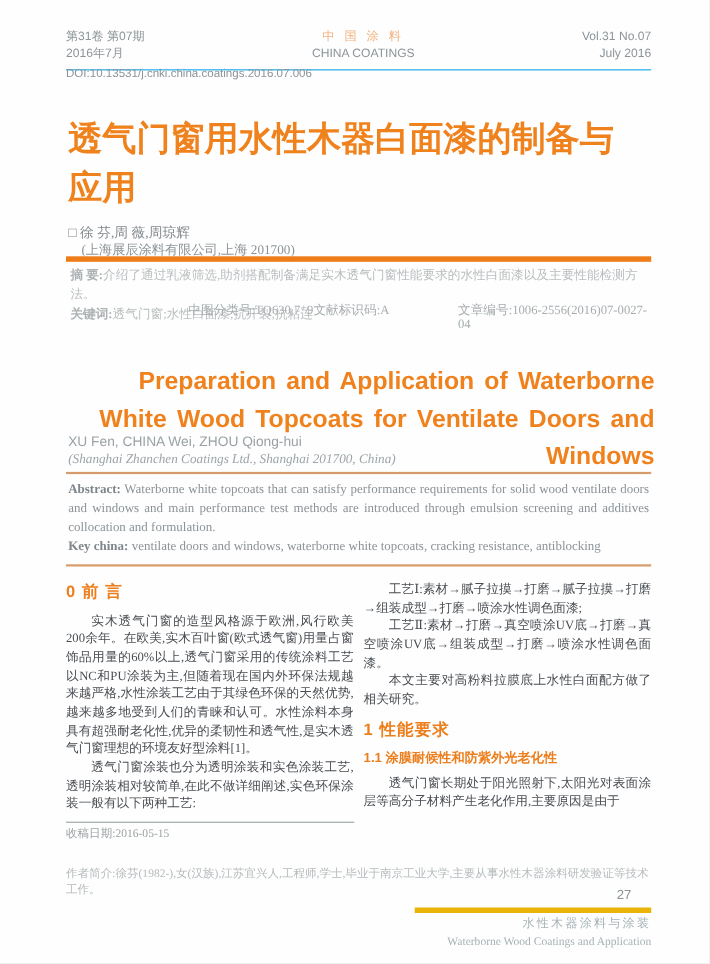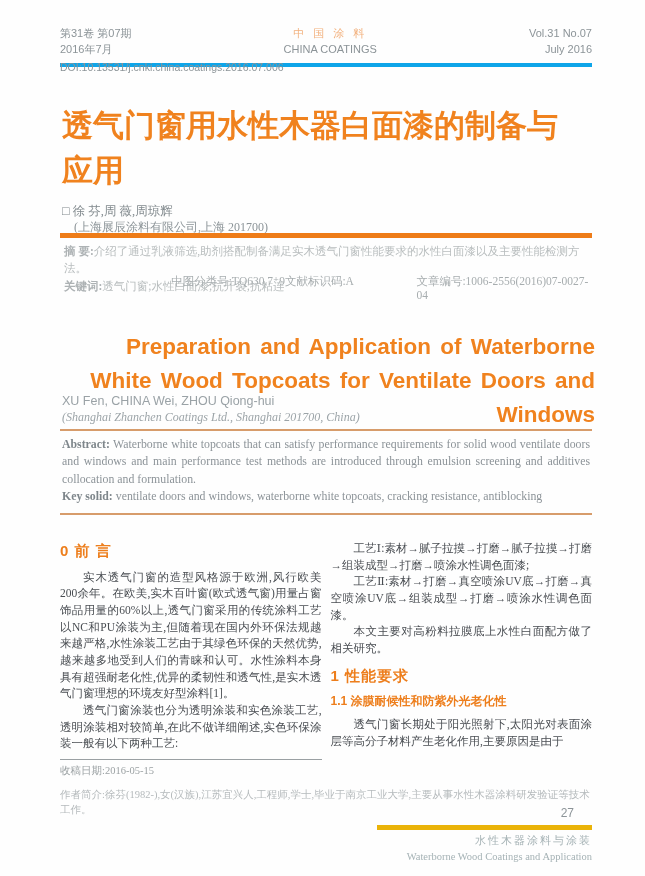--- a/index.html
+++ b/index.html
@@ -9,21 +9,21 @@
     background:#fefefe; overflow:hidden;
     font-family:"Liberation Serif","DejaVu Serif",serif;
     color:#494d52;
   }
   .abs { position:absolute; }
 
   
   .hdr { top:26px; left:60px; right:53px; display:flex; justify-content:space-between;
          font-family:"Liberation Sans","DejaVu Sans",sans-serif;
          font-size:11px; line-height:1.45; color:#8c9498;
-         border-bottom:4px solid #0ea5e9; padding-bottom:5px; }
+         border-bottom:1px solid #0ea5e9; padding-bottom:5px; }
   .hdr .col { white-space:nowrap; }
   .hdr .c-center { text-align:center; }
   .hdr .c-right { text-align:right; }
   .journal-cn { color:#f2b07c; letter-spacing:3px; }
   .doi { top:61px; left:60px; font-size:10.5px; color:#8c9498;
          font-family:"Liberation Sans","DejaVu Sans",sans-serif; }
 
   
   .title-cn { top:104px; left:62px; right:53px;
               font-family:"Liberation Sans","DejaVu Sans",sans-serif;
@@ -50,21 +50,21 @@
                 font-family:"Liberation Sans","DejaVu Sans",sans-serif; }
   .affil-en { top:410px; left:62px; font-size:12px; font-style:italic; color:#9ca4a8; }
 
   .abstract-box { top:429px; left:60px; right:53px;
                   border-top:2px solid #d79c6b; border-bottom:2px solid #d79c6b;
                   padding:5px 2px 7px 2px; font-size:11.8px; line-height:1.48;
                   color:#8c9398; text-align:justify; }
   .abstract-box b { color:#7e868b; }
 
   
-  .body { top:540px; left:60px; right:53px; display:flex; gap:9px;
+  .body { top:528px; left:60px; right:53px; display:flex; gap:9px;
           font-size:11.5px; line-height:1.45; text-align:justify; color:#494d52; }
   .body .colL, .body .colR { flex:1; min-width:0; }
   .h1 { font-family:"Liberation Sans","DejaVu Sans",sans-serif; font-weight:bold;
         font-size:15px; color:#ed7e1c; margin-bottom:7px; letter-spacing:1px; }
   .h1.mt { margin-top:8px; }
   .h2 { font-family:"Liberation Sans","DejaVu Sans",sans-serif; font-weight:bold;
         font-size:12px; color:#ed7e1c; margin-bottom:5px; }
   .body p { text-indent:2em; }
   .footnote-rule { border-top:1px solid #9aa0a3; margin-top:7px; padding-top:3px;
                    font-size:10.5px; color:#9ca2a4; text-align:left; text-indent:0; }
@@ -119,21 +119,21 @@
     <span>文献标识码:A</span>
     <span>文章编号:1006-2556(2016)07-0027-04</span>
   </div>
 
   <div class="abs title-en">Preparation and Application of Waterborne White Wood Topcoats for Ventilate Doors and Windows</div>
   <div class="abs authors-en">XU Fen, CHINA Wei, ZHOU Qiong-hui</div>
   <div class="abs affil-en">(Shanghai Zhanchen Coatings Ltd., Shanghai 201700, China)</div>
 
   <div class="abs abstract-box">
     <div><b>Abstract:</b><span> Waterborne white topcoats that can satisfy performance requirements for solid wood ventilate doors and windows and main performance test methods are introduced through emulsion screening and additives collocation and formulation.</span></div>
-    <div><b>Key solid:</b><span> ventilate doors and windows, waterborne white topcoats, cracking resistance, antiblocking</span></div>
+    <div><b>Key china:</b><span> ventilate doors and windows, waterborne white topcoats, cracking resistance, antiblocking</span></div>
   </div>
 
   <div class="abs body">
     <div class="colL">
       <div class="h1">0  前  言</div>
       <p>实木透气门窗的造型风格源于欧洲,风行欧美200余年。在欧美,实木百叶窗(欧式透气窗)用量占窗饰品用量的60%以上,透气门窗采用的传统涂料工艺以NC和PU涂装为主,但随着现在国内外环保法规越来越严格,水性涂装工艺由于其绿色环保的天然优势,越来越多地受到人们的青睐和认可。水性涂料本身具有超强耐老化性,优异的柔韧性和透气性,是实木透气门窗理想的环境友好型涂料[1]。</p>
       <p>透气门窗涂装也分为透明涂装和实色涂装工艺,透明涂装相对较简单,在此不做详细阐述,实色环保涂装一般有以下两种工艺:</p>
       <div class="footnote-rule">收稿日期:2016-05-15</div>
     </div>
     <div class="colR">

